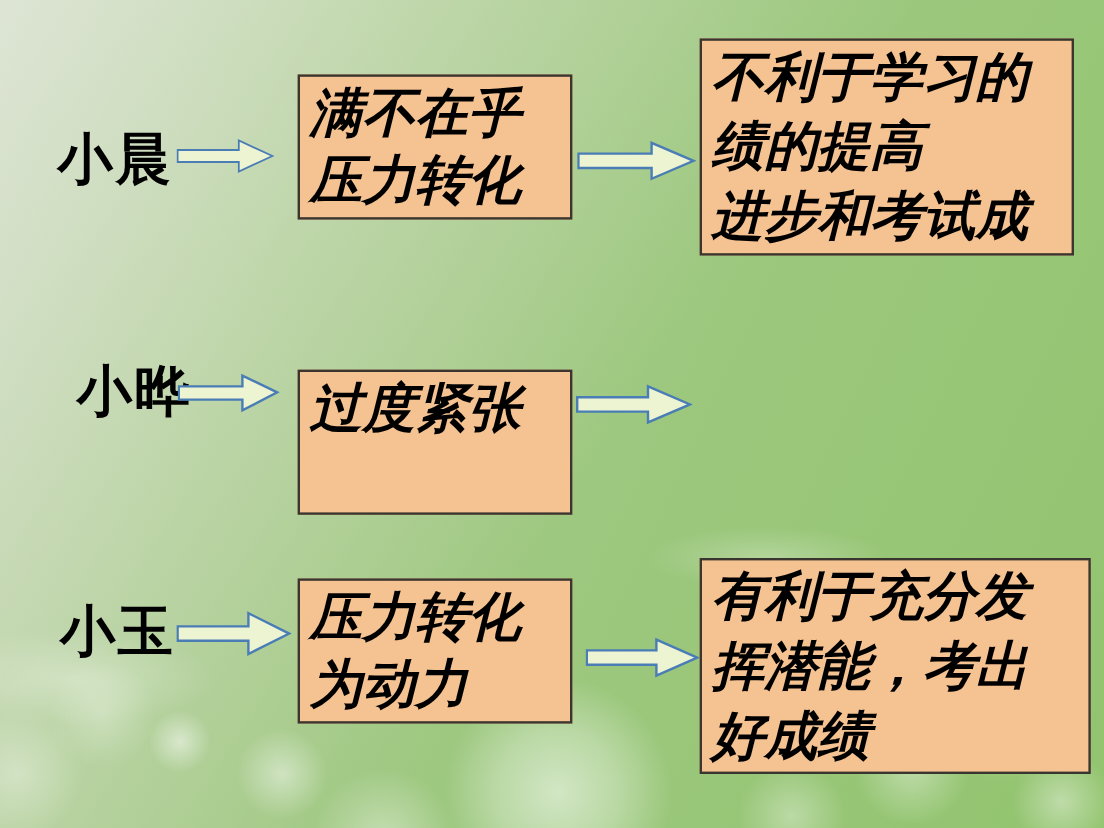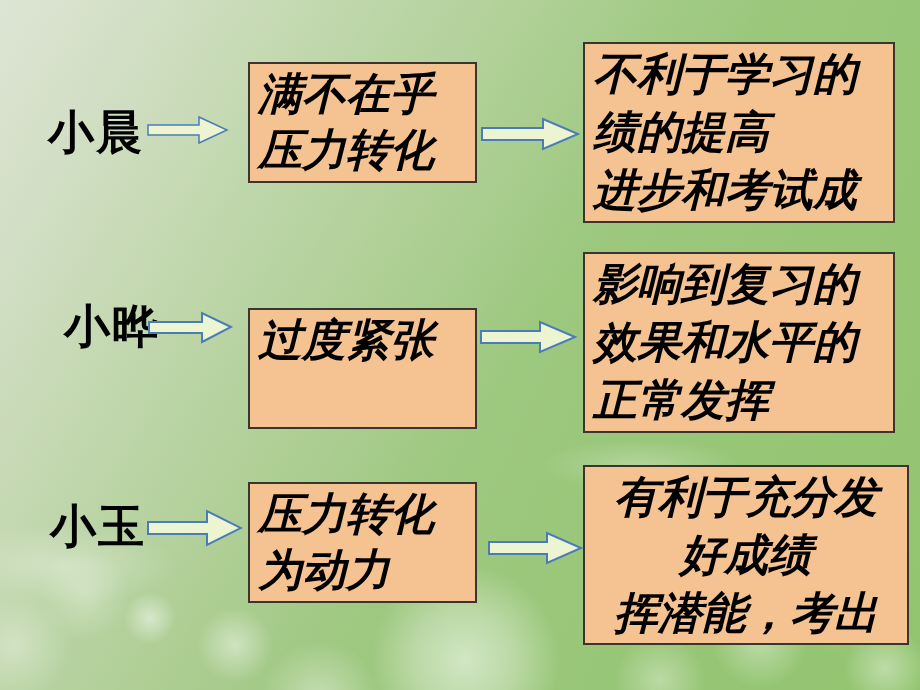--- a/index.html
+++ b/index.html
@@ -67,35 +67,35 @@
   }
   .cause { font-size: 44px; line-height: 56px; padding: 3px 8px; }
   .effect { font-size: 44px; line-height: 58px; padding: 2px 8px; }
   .box div { white-space: nowrap; }
 
   
   .r1-person { left: 48px;  top: 107px; }
   .r1-arrow-a { left: 147px; top: 115px; }
   .r1-cause  { left: 248px; top: 62px;  width: 229px; height: 121px; }
   .r1-arrow-b { left: 481px; top: 117px; }
-  .r1-effect { left: 583px; top: 42px;  width: 312px; height: 181px; }
+  .r1-effect { left: 583px; top: 32px;  width: 312px; height: 181px; }
 
   
   .r2-person { left: 64px;  top: 301px; }
   .r2-arrow-a { left: 148px; top: 311px; }
   .r2-cause  { left: 248px; top: 272px; width: 229px; height: 121px; margin-top: 36px; }
   .r2-arrow-b { left: 480px; top: 320px; }
   .r2-effect { left: 583px; top: 252px; width: 312px; height: 181px; }
 
   
   .r3-person { left: 50px;  top: 501px; text-align: center; }
   .r3-arrow-a { left: 147px; top: 508px; }
   .r3-cause  { left: 248px; top: 482px; width: 229px; height: 121px; }
   .r3-arrow-b { left: 488px; top: 531px; }
-  .r3-effect { left: 583px; top: 465px; width: 326px; height: 180px; text-align: center; }
+  .r3-effect { left: 583px; top: 465px; width: 326px; height: 180px; }
 </style>
 </head>
 <body>
 
 <div class="slide">
 
   <div class="person r1-person">小晨</div>
   <svg class="arrow r1-arrow-a" width="82" height="30" viewBox="0 0 82 30">
     <polygon points="1,10 52,10 52,2 80,15 52,28 52,20 1,20" stroke-width="1.5"></polygon>
   </svg>
@@ -115,36 +115,31 @@
   <div class="person r2-person">小晔</div>
   <svg class="arrow r2-arrow-a" width="85" height="33" viewBox="0 0 85 33">
     <polygon points="1,11 54,11 54,2 83,16 54,31 54,22 1,22" stroke-width="2"></polygon>
   </svg>
   <div class="box cause r2-cause">
     <div>过度紧张</div>
   </div>
   <svg class="arrow r2-arrow-b" width="97" height="34" viewBox="0 0 97 34">
     <polygon points="1,11 60,11 60,2 95,17 60,32 60,23 1,23" stroke-width="2"></polygon>
   </svg>
-  <div class="box effect r2-effect">
-    <div>影响到复习的</div>
-    <div>效果和水平的</div>
-    <div>正常发挥</div>
-  </div>
 
   <div class="person r3-person">小玉</div>
   <svg class="arrow r3-arrow-a" width="96" height="40" viewBox="0 0 96 40">
     <polygon points="1,14 60,14 60,3 94,20 60,37 60,26 1,26" stroke-width="2"></polygon>
   </svg>
   <div class="box cause r3-cause">
     <div>压力转化</div>
     <div>为动力</div>
   </div>
   <svg class="arrow r3-arrow-b" width="95" height="34" viewBox="0 0 95 34">
     <polygon points="1,11 59,11 59,2 93,17 59,32 59,23 1,23" stroke-width="2"></polygon>
   </svg>
   <div class="box effect r3-effect">
     <div>有利于充分发</div>
+    <div>挥潜能，考出</div>
     <div>好成绩</div>
-    <div>挥潜能，考出</div>
   </div>
 
 </div>
 
 </body></html>

